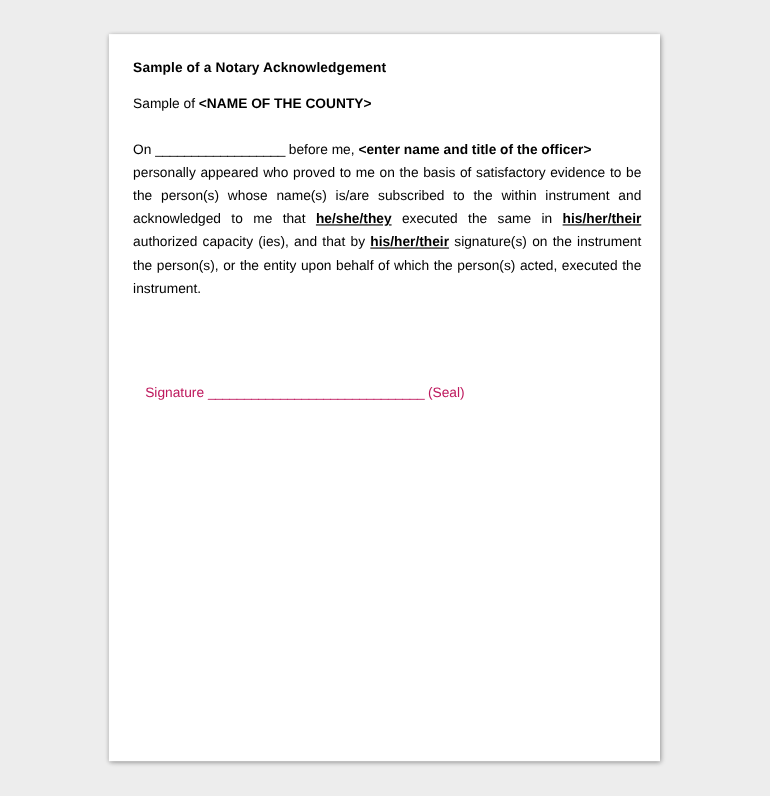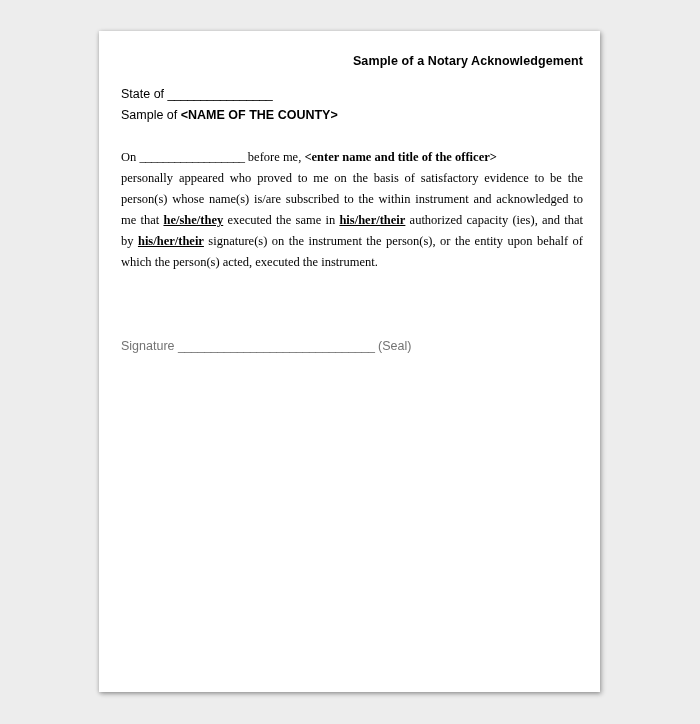--- a/index.html
+++ b/index.html
@@ -37,21 +37,21 @@
     position: absolute;
     left: 22px;
     top: 22px;
     width: 462px;
   }
 
   .doc-title {
     font-size: 12.5px;
     font-weight: bold;
     color: #000000;
-    text-align: right;
+    text-align: left;
     letter-spacing: 0.1px;
     margin: 0 0 15px 0;
     line-height: 16px;
   }
 
   .field-line {
     font-size: 12.5px;
     color: #000000;
     line-height: 21px;
     margin: 0;
@@ -75,48 +75,44 @@
     height: 21px;
   }
 
   .body-para {
     font-size: 12.5px;
     color: #000000;
     line-height: 21px;
     margin: 0;
     text-align: justify;
     text-justify: inter-word;
-    font-family: Liberation Serif, serif;
   }
 
   .body-para.first-line-nowrap {
     text-align: left;
   }
 
   .sig-line {
     font-size: 12.5px;
-    color: #737373;
+    color: #be185d;
     line-height: 21px;
-    margin: 0;
+    margin: 11px;
     white-space: nowrap;
   }
 </style>
 </head>
 <body>
 
 <div class="canvas">
 
   <div class="page">
     <div class="doc-body">
 
       <div class="doc-title">Sample of a Notary Acknowledgement</div>
 
-      <p class="field-line">
-        <span>State of </span><span class="blank">________________</span>
-      </p>
 
       <p class="field-line">
         <span>Sample of </span><span class="bold">&lt;NAME OF THE COUNTY&gt;</span>
       </p>
 
       <div class="spacer"></div>
 
       <p class="body-para first-line-nowrap">
         <span>On </span><span class="blank">__________________</span><span> before me, </span><span class="bold">&lt;enter name and title of the officer&gt;</span>
       </p>

